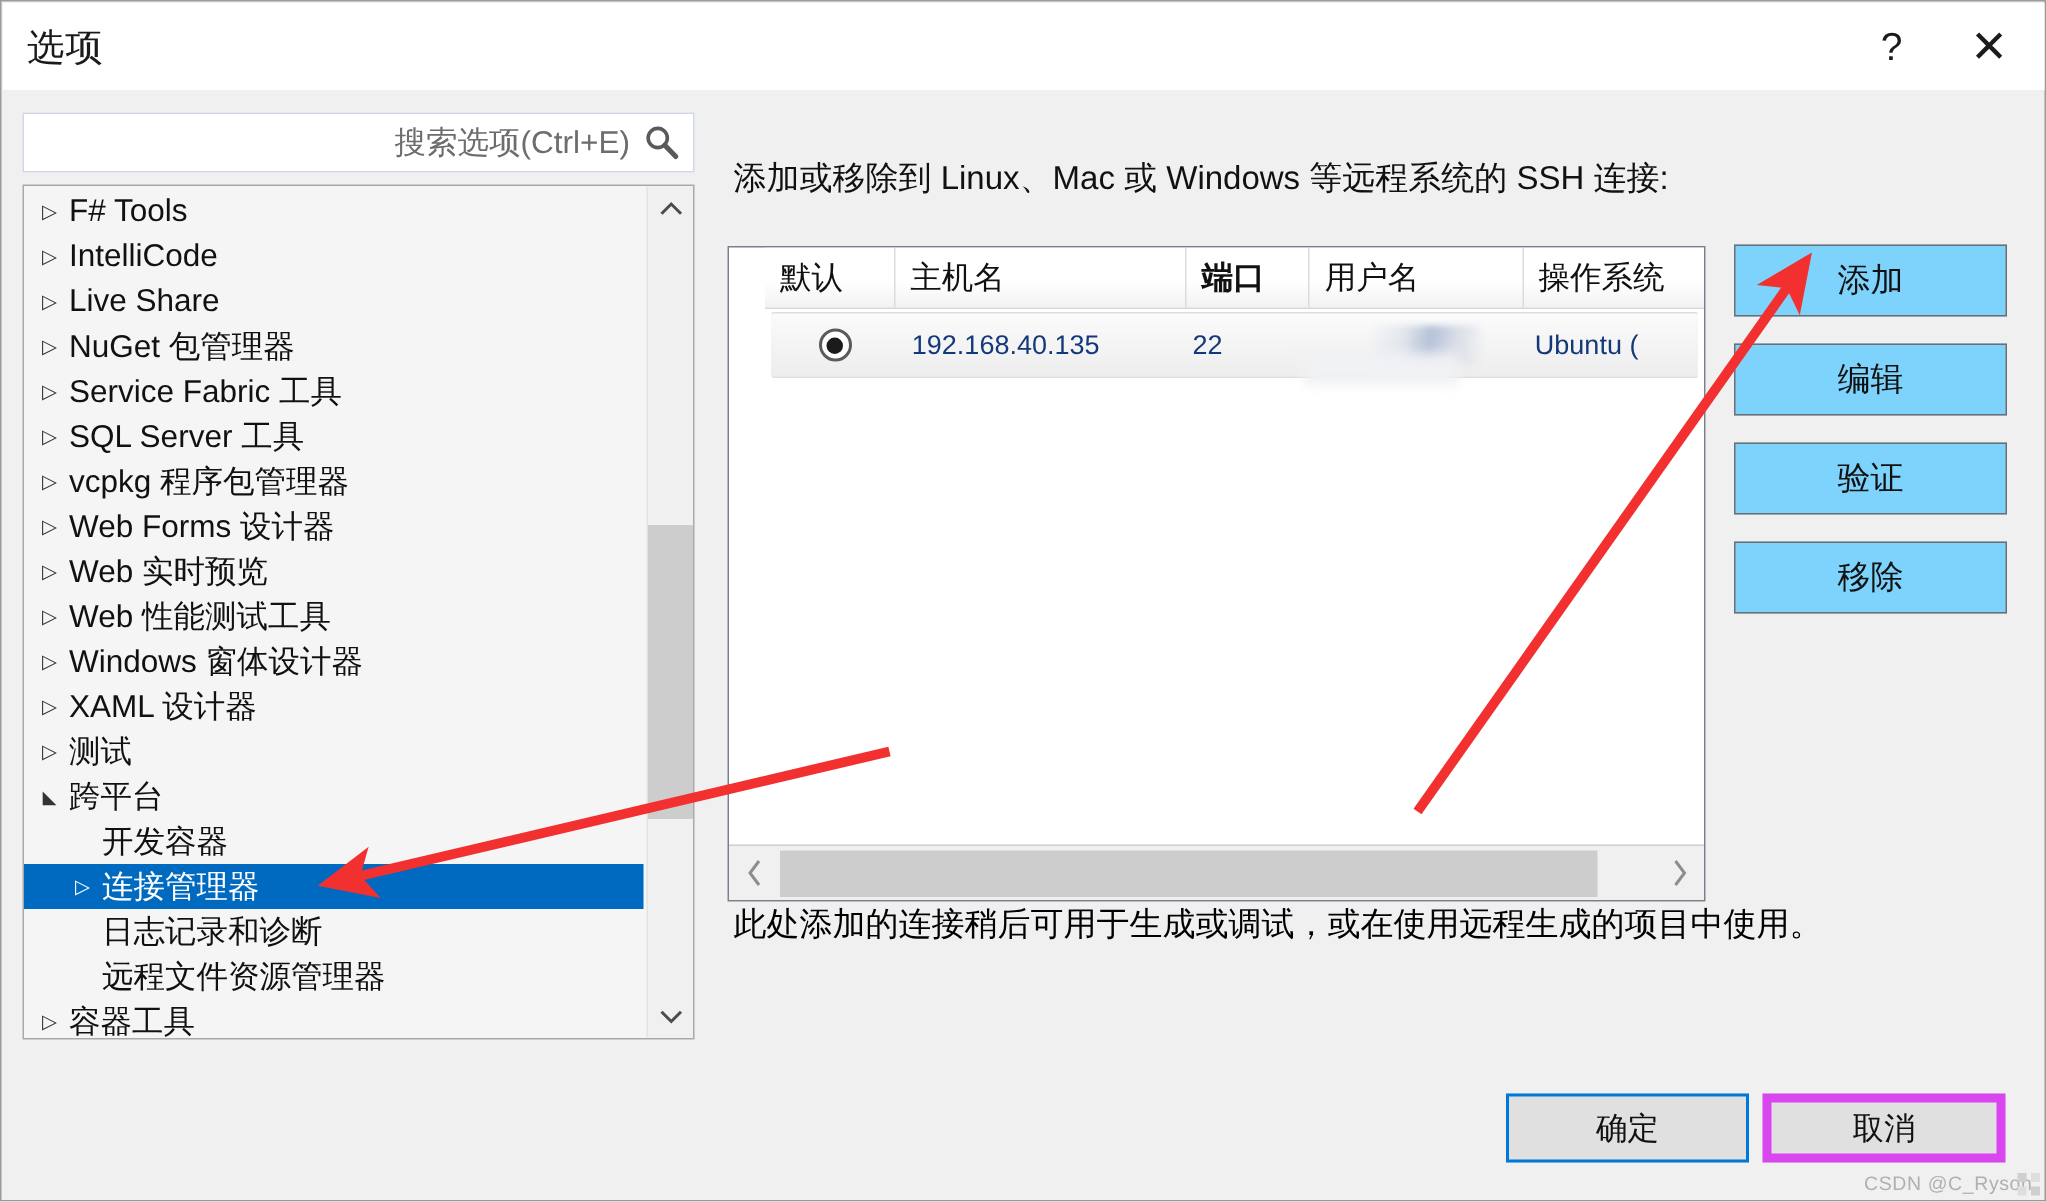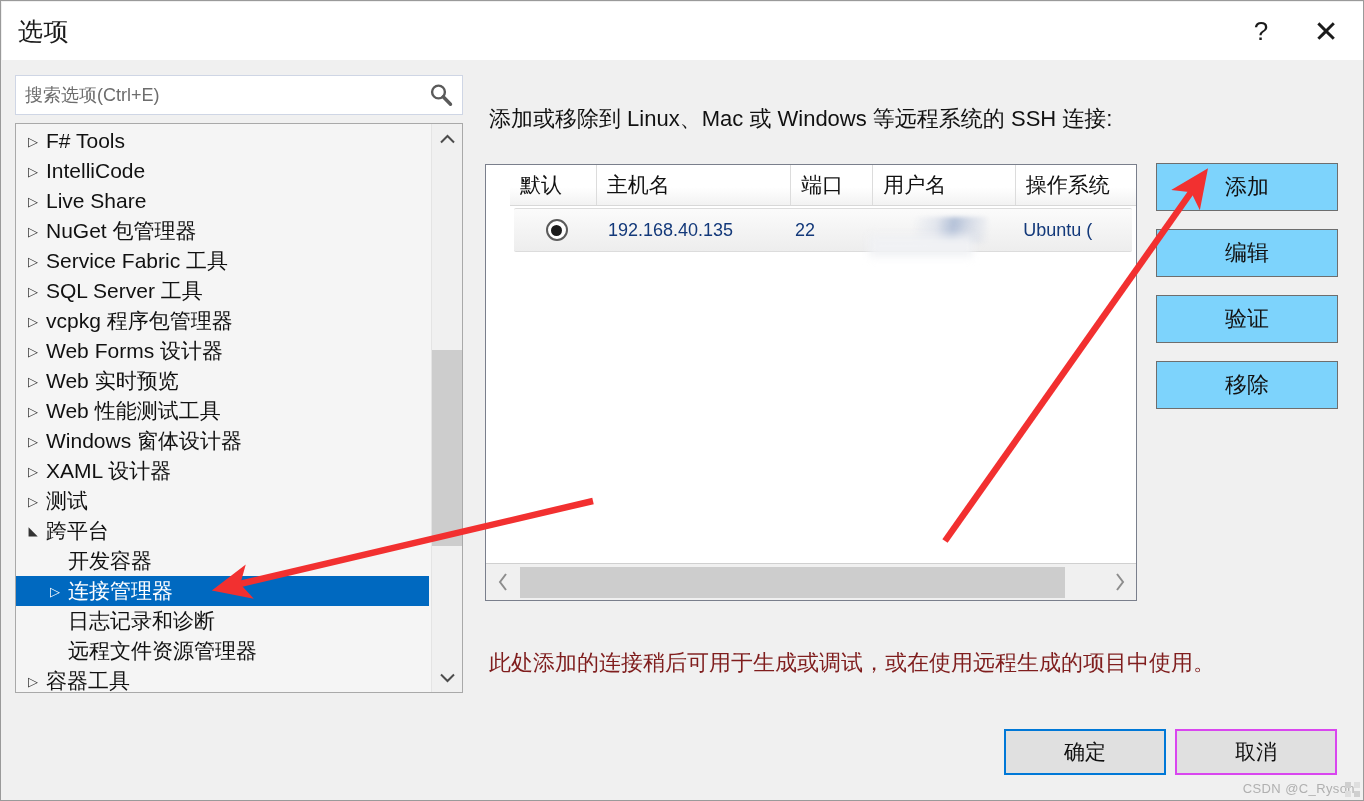--- a/index.html
+++ b/index.html
@@ -43,24 +43,25 @@
   .searchbox {
     position: absolute; left: 14px; top: 74px;
     width: 448px; height: 40px;
     background: #ffffff;
     border: 1px solid #cfd6e5;
     display: flex; align-items: center;
   }
   .searchbox .ph {
     flex: 1;
     padding-left: 9px;
-    font-size: 18px;
+    font-size: 21px;
     color: #6d6d6d;
     white-space: nowrap;
     overflow: hidden;
+    text-align: right;
   }
   .search-icon {
     width: 42px; height: 100%;
     display: flex; align-items: center; justify-content: center;
   }
 
   
   .treepanel {
     position: absolute; left: 14px; top: 122px;
     width: 448px; height: 570px;
@@ -207,32 +208,32 @@
     background: #7dd3fc;
     border: 1px solid #6e6e6e;
     display: flex; align-items: center; justify-content: center;
     font-size: 22px; color: #111;
     margin-bottom: 18px;
     cursor: default;
   }
 
   
   .foot-text {
-    position: absolute; left: 488px; top: 647px;
-    font-size: 22px; color: #7f1d1d;
+    position: absolute; left: 488px; top: 600px;
+    font-size: 22px; color: #000000;
     white-space: nowrap;
   }
   .foot-btns {
     position: absolute; left: 1003px; top: 728px;
     display: flex; gap: 9px;
   }
   .fbtn {
     width: 162px; height: 46px;
     background: #e0e0e0;
-    border: 2px solid #d946ef;
+    border: 6px solid #d946ef;
     display: flex; align-items: center; justify-content: center;
     font-size: 21px; color: #111;
     cursor: default;
   }
   .fbtn.default { border: 2px solid #0078d7; }
 
   .watermark {
     position: absolute; right: 8px; bottom: 4px;
     font-size: 13px; color: #b0b0b0;
     letter-spacing: .4px;
@@ -366,21 +367,21 @@
       </div>
     </div>
   </div>
 
   <div class="pane-desc">添加或移除到 Linux、Mac 或 Windows 等远程系统的 SSH 连接:</div>
 
   <div class="table-wrap">
     <div class="thead" id="thead">
         <div class="th" style="width: 90px;">默认</div>
         <div class="th" style="width: 202px;">主机名</div>
-        <div class="th" style="width: 85px;">端口</div>
+        <div class="th" style="width: 85px; font-weight: bold;">端口</div>
         <div class="th" style="width: 148px;">用户名</div>
         <div class="th" style="width: 125px;">操作系统</div>
       </div>
     <div class="trow">
       <div class="td" style="width:90px;justify-content:center">
         <div class="radio-outer">
           <div class="radio-inner"></div>
         </div>
       </div>
       <div class="td" style="width:202px;padding-left:8px">192.168.40.135</div>

